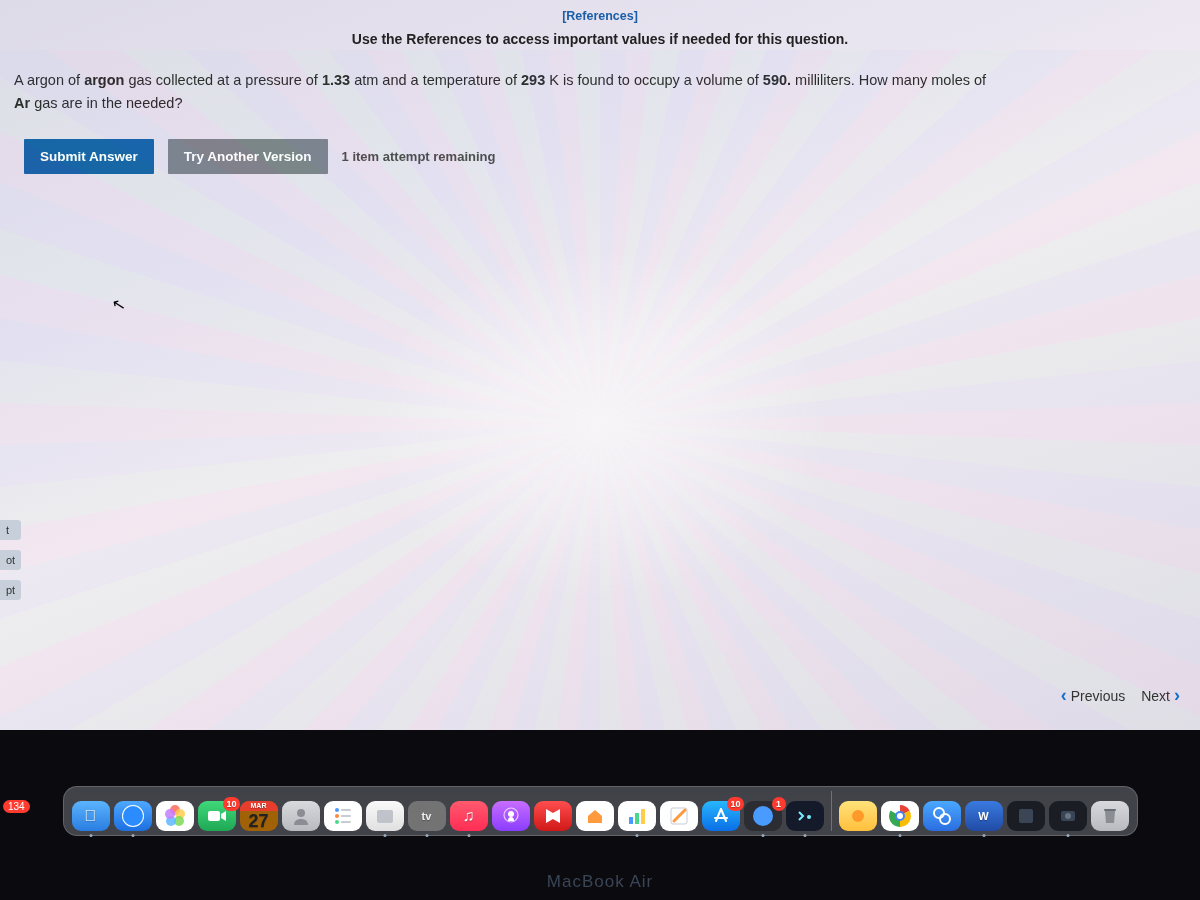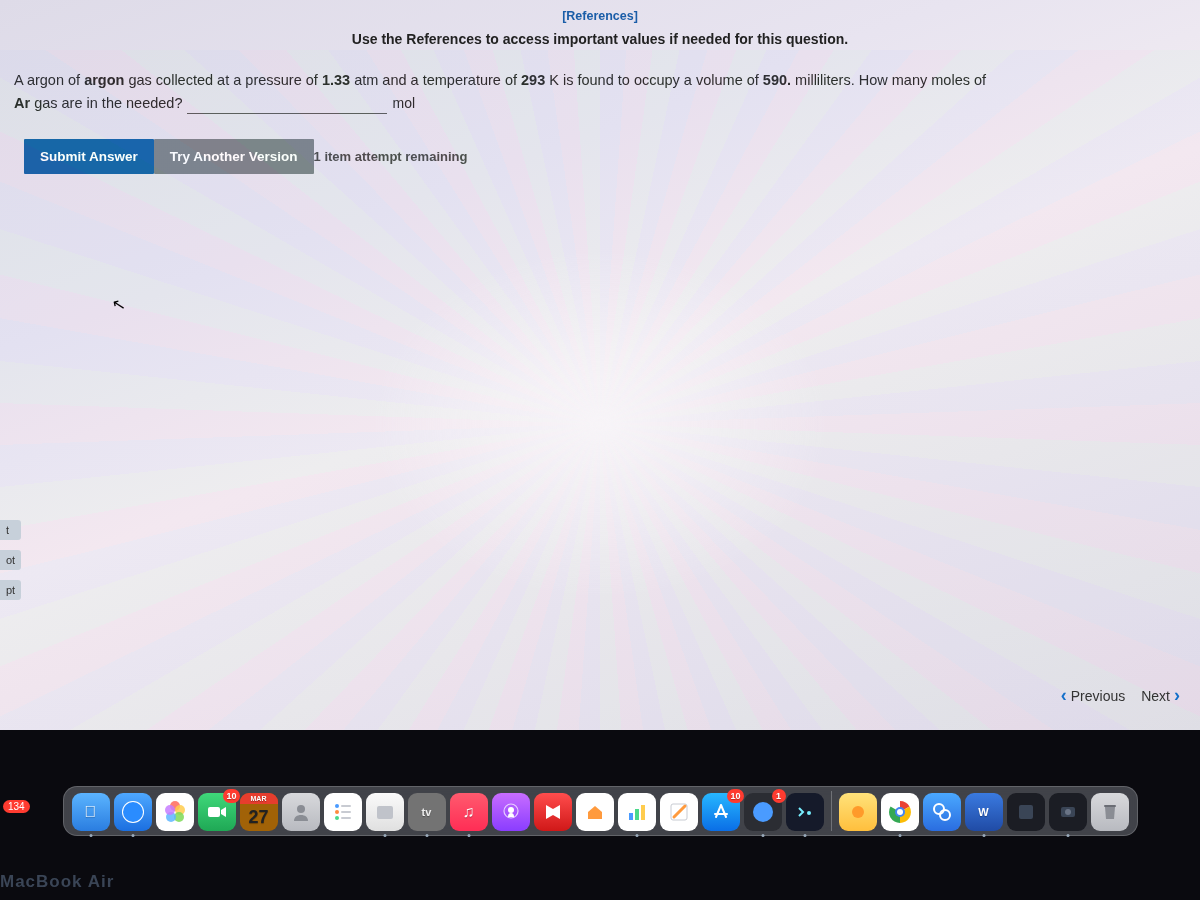--- a/index.html
+++ b/index.html
@@ -10,64 +10,60 @@
     repeating-conic-gradient(from 0deg at 50% 55%, rgba(180,200,255,.15) 0deg 4deg, rgba(255,180,220,.12) 4deg 8deg, rgba(180,255,200,.12) 8deg 12deg);
     filter:blur(.4px);opacity:.55;pointer-events:none}
   .header{text-align:center;padding:6px 0 4px}
   .ref-link{color:#1a5da8;font-size:12.5px;font-weight:600;cursor:pointer}
   .instr{font-size:14px;font-weight:700;color:#222;margin-top:7px}
   .question{padding:18px 14px 10px;font-size:14.5px;color:#222;line-height:1.6}
   .question b{font-weight:700}
   .answer-line{display:inline-flex;align-items:baseline;gap:6px}
   .answer-input{border:none;border-bottom:1.5px solid #555;background:transparent;width:200px;height:20px;font-size:14px;outline:none}
   .unit{font-size:14px}
-  .action-row{display:flex;align-items:center;padding:14px 24px}
+  .action-row{display:flex;align-items:center;gap:14px;padding:14px 24px}
   .btn{border:none;padding:10px 16px;font-size:13.5px;font-weight:700;color:#fff;cursor:pointer;border-radius:1px}
   .btn.primary{background:#0c5da5}
   .btn.secondary{background:#777e85}
   .attempts{font-size:13px;font-weight:600;color:#444}
   .left-tabs{position:absolute;left:0;top:520px;display:flex;flex-direction:column;gap:10px}
   .left-tabs .tab{background:#c7d0da;color:#333;font-size:11px;padding:4px 6px;border-radius:0 3px 3px 0;cursor:pointer}
   .nav-row{position:absolute;right:20px;bottom:24px;display:flex;gap:16px;align-items:center}
   .nav-btn{display:flex;align-items:center;gap:4px;font-size:14px;color:#333;cursor:pointer;font-weight:500}
   .chev{font-size:18px;color:#1470c9;font-weight:700}
   .cursor{position:absolute;left:112px;top:295px;font-size:16px;color:#000;transform:rotate(-12deg)}
   .dock-area{position:absolute;left:0;right:0;bottom:46px;height:86px;display:flex;align-items:center;justify-content:center}
   .dock{display:flex;align-items:flex-end;gap:4px;padding:4px 8px;background:rgba(210,215,225,.28);border-radius:14px;backdrop-filter:blur(6px);border:1px solid rgba(255,255,255,.18)}
-  .di{width:38px;height:38px;border-radius:9px;display:flex;align-items:center;justify-content:center;font-size:16px;color:#fff;font-weight:700;text-shadow:0 1px 1px rgba(0,0,0,.3);cursor:pointer;position:relative}
+  .di{width:38px;height:30px;border-radius:9px;display:flex;align-items:center;justify-content:center;font-size:16px;color:#fff;font-weight:700;text-shadow:0 1px 1px rgba(0,0,0,.3);cursor:pointer;position:relative}
   .di.sm{font-size:11px}
   .di .dot{position:absolute;bottom:-6px;left:50%;transform:translateX(-50%);width:3px;height:3px;background:#9ab;border-radius:50%}
   .badge{position:absolute;top:-4px;right:-4px;background:#ff3b30;color:#fff;font-size:9px;min-width:14px;height:14px;border-radius:7px;display:flex;align-items:center;justify-content:center;padding:0 3px;font-weight:700}
   .sep{width:1px;height:40px;background:rgba(255,255,255,.25);margin:0 3px}
   .cal{background:#a16207;flex-direction:column;display:flex;overflow:hidden;padding:0}
   .cal-top{background:#e63d2e;color:#fff;font-size:7px;width:100%;text-align:center;height:11px;line-height:11px;font-weight:700}
   .cal-day{color:#222;font-size:18px;font-weight:600;flex:1;display:flex;align-items:center;justify-content:center}
   .f{background:linear-gradient(#5bb4ff,#2a7de0)}
   .mail-badge{position:absolute;left:3px;top:800px;background:#ff3b30;color:#fff;font-size:10px;padding:1px 5px;border-radius:8px;font-weight:400}
-  .mba{position:absolute;bottom:8px;left:0;right:0;text-align:left;color:#3a4556;font-size:17px;letter-spacing:1px;font-weight:700}
+  .mba{position:absolute;bottom:8px;left:0;right:0;text-align:center;color:#3a4556;font-size:17px;letter-spacing:1px;font-weight:400}
 </style>
 </head>
 <body>
 
 <div class="app-window">
   <div class="moire"></div>
 
   <div class="header">
     <span class="ref-link">[References]</span>
     <div class="instr">Use the References to access important values if needed for this question.</div>
   </div>
 
   <div class="question">
     <span>A argon of </span><b>argon</b><span> gas collected at a pressure of </span><b>1.33</b><span> atm and a temperature of </span><b>293</b><span> K is found to occupy a volume of </span><b>590.</b><span> milliliters. How many moles of </span>
     <br>
     <b>Ar</b><span> gas are in the needed?</span>
-    <span class="answer-line">
-      <input class="answer-input" value="" style="">
-      <span class="unit">mol</span>
-    </span>
   </div>
 
   <div class="action-row">
     <button class="btn primary">Submit Answer</button>
     <button class="btn secondary">Try Another Version</button>
     <span class="attempts">1 item attempt remaining</span>
   </div>
 
   <div class="left-tabs">
     <div class="tab">t</div>

